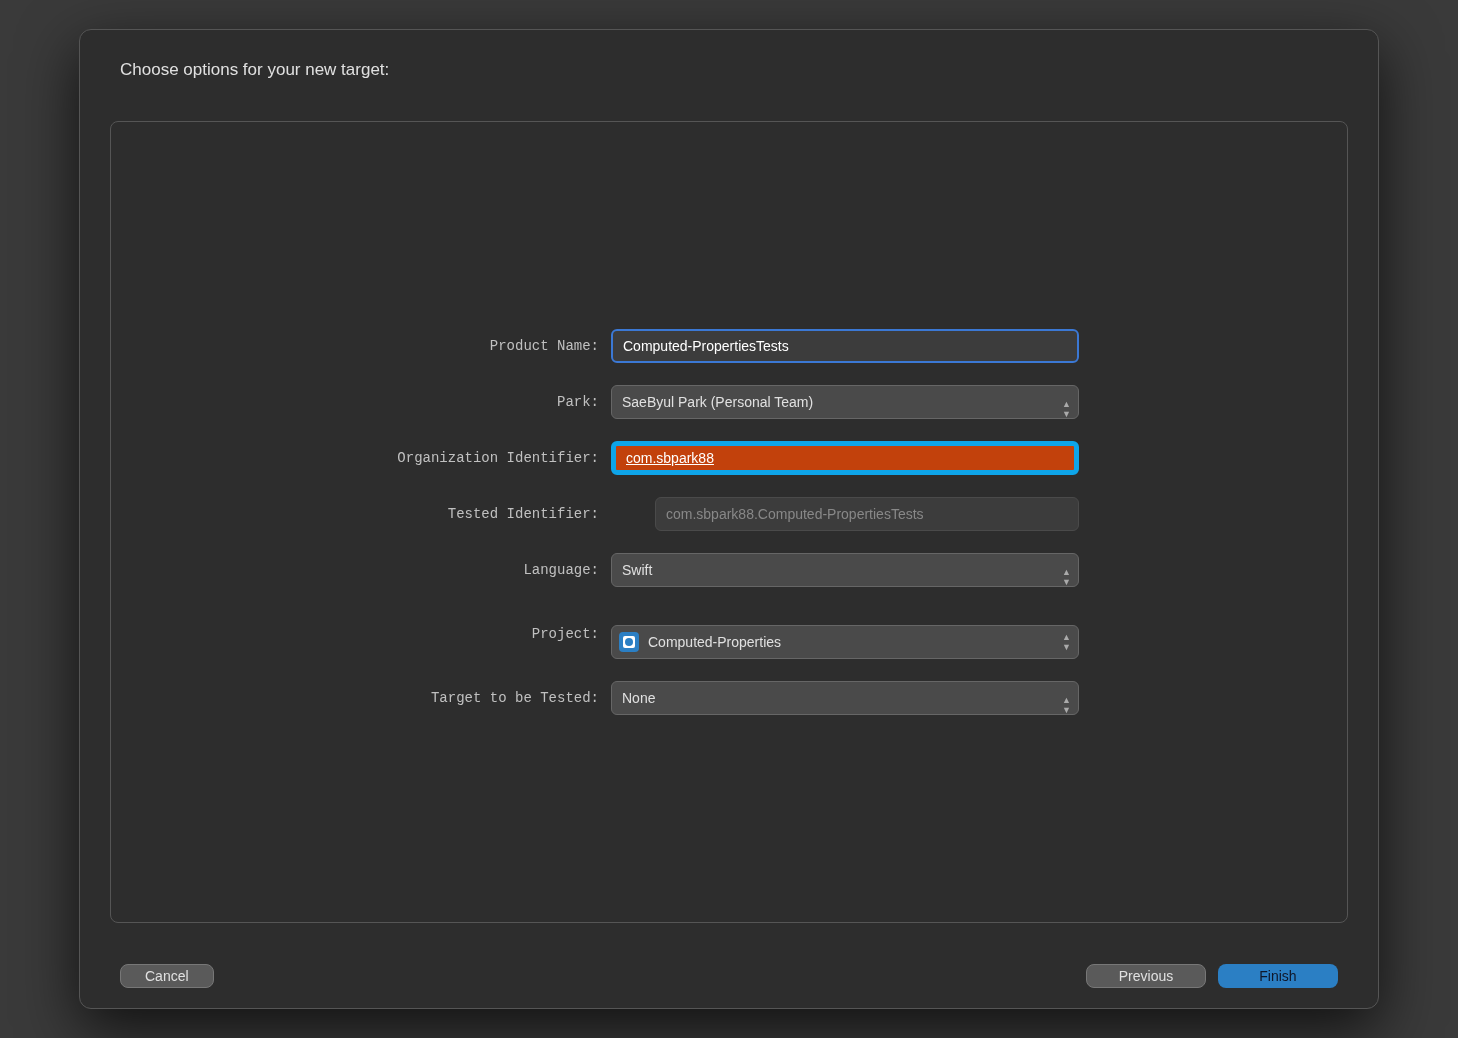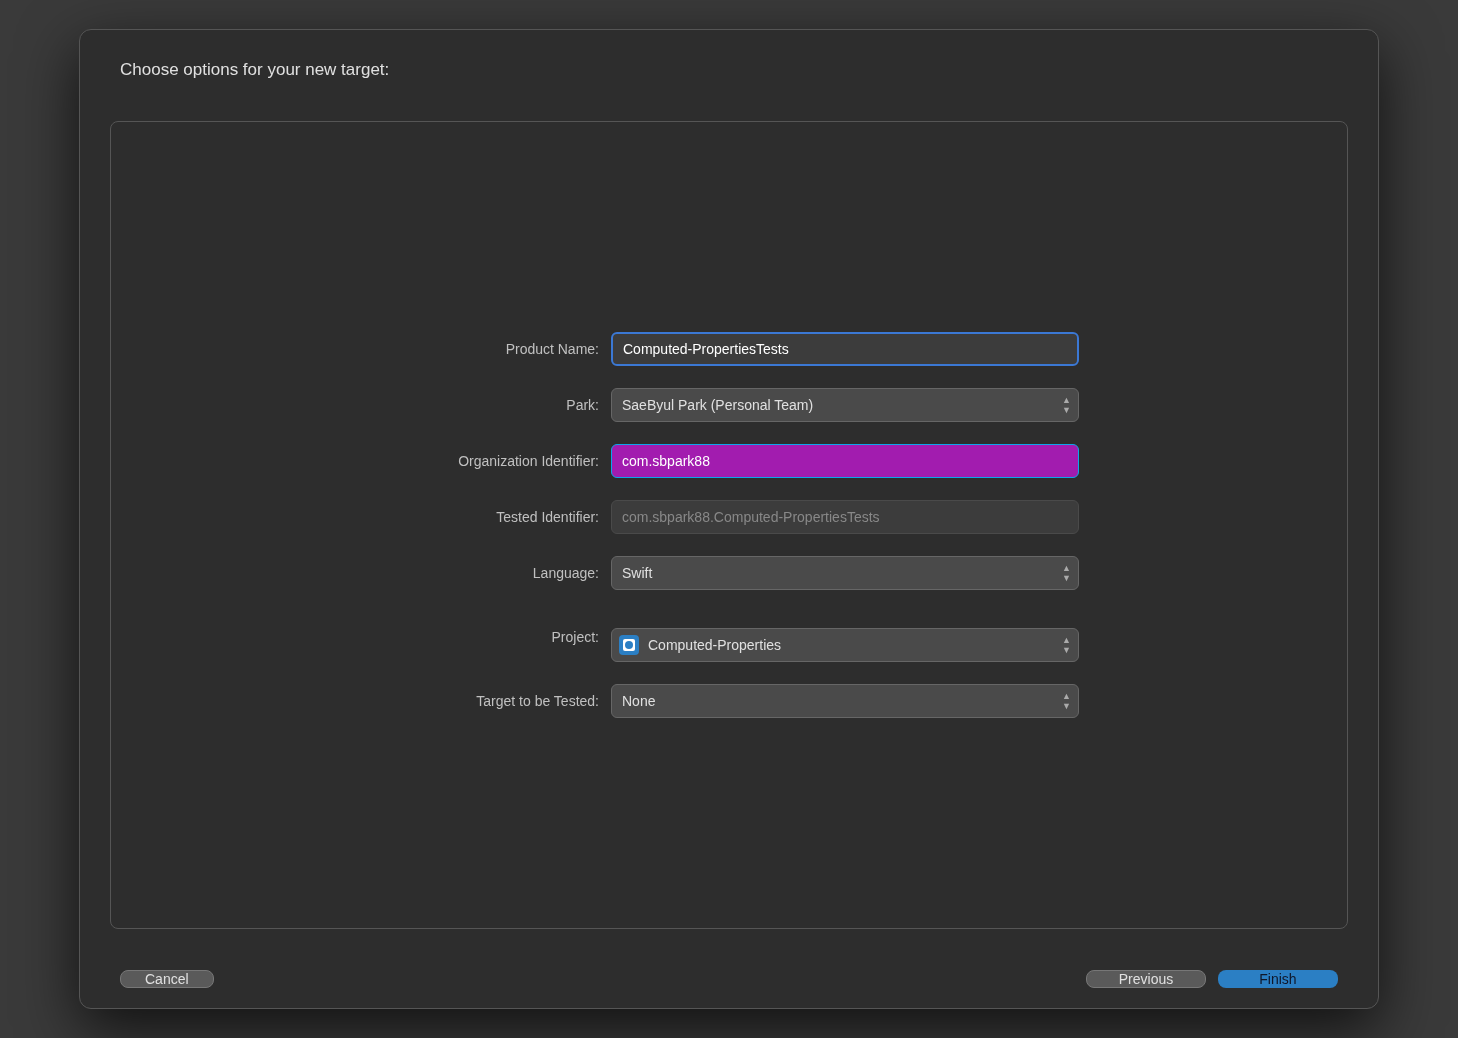--- a/index.html
+++ b/index.html
@@ -64,50 +64,53 @@
       align-items: center;
       gap: 12px;
     }
 
     .form-label {
       color: #c0c0c0;
       font-size: 14px;
       text-align: right;
       flex-shrink: 0;
       width: 220px;
+      font-family: Liberation Mono, monospace;
     }
 
     .form-input {
       flex: 1;
       height: 34px;
       background: #3c3c3c;
       border: 2px solid #3b78d4;
       border-radius: 6px;
       color: #ffffff;
       font-size: 14px;
       padding: 0 10px;
       outline: none;
     }
 
     .form-input.no-focus {
-      border: 1px solid #0ea5e9;
-      background: #a21caf;
+      border: 5px solid #0ea5e9;
+      background: #c2410c;
+      text-decoration: underline;
     }
 
     .form-input.readonly {
       border: 1px solid #4a4a4a;
       background: #3c3c3c;
       color: #888;
+      margin-left: 44px;
     }
 
     .select-wrapper {
       flex: 1;
       position: relative;
       display: flex;
-      align-items: center;
+      align-items: flex-end;
     }
 
     .select-wrapper select {
       width: 100%;
       height: 34px;
       background: #4a4a4a;
       border: 1px solid #666;
       border-radius: 6px;
       color: #e0e0e0;
       font-size: 14px;
@@ -199,21 +202,21 @@
       padding: 20px 40px;
     }
 
     .footer-right {
       display: flex;
       gap: 12px;
       border-radius: 11px;
     }
 
     .btn {
-      height: 18px;
+      height: 24px;
       padding: 0 24px;
       border-radius: 8px;
       font-size: 14px;
       cursor: pointer;
       border: none;
       font-family: inherit;
     }
 
     .btn-cancel {
       background: #5a5a5a;

